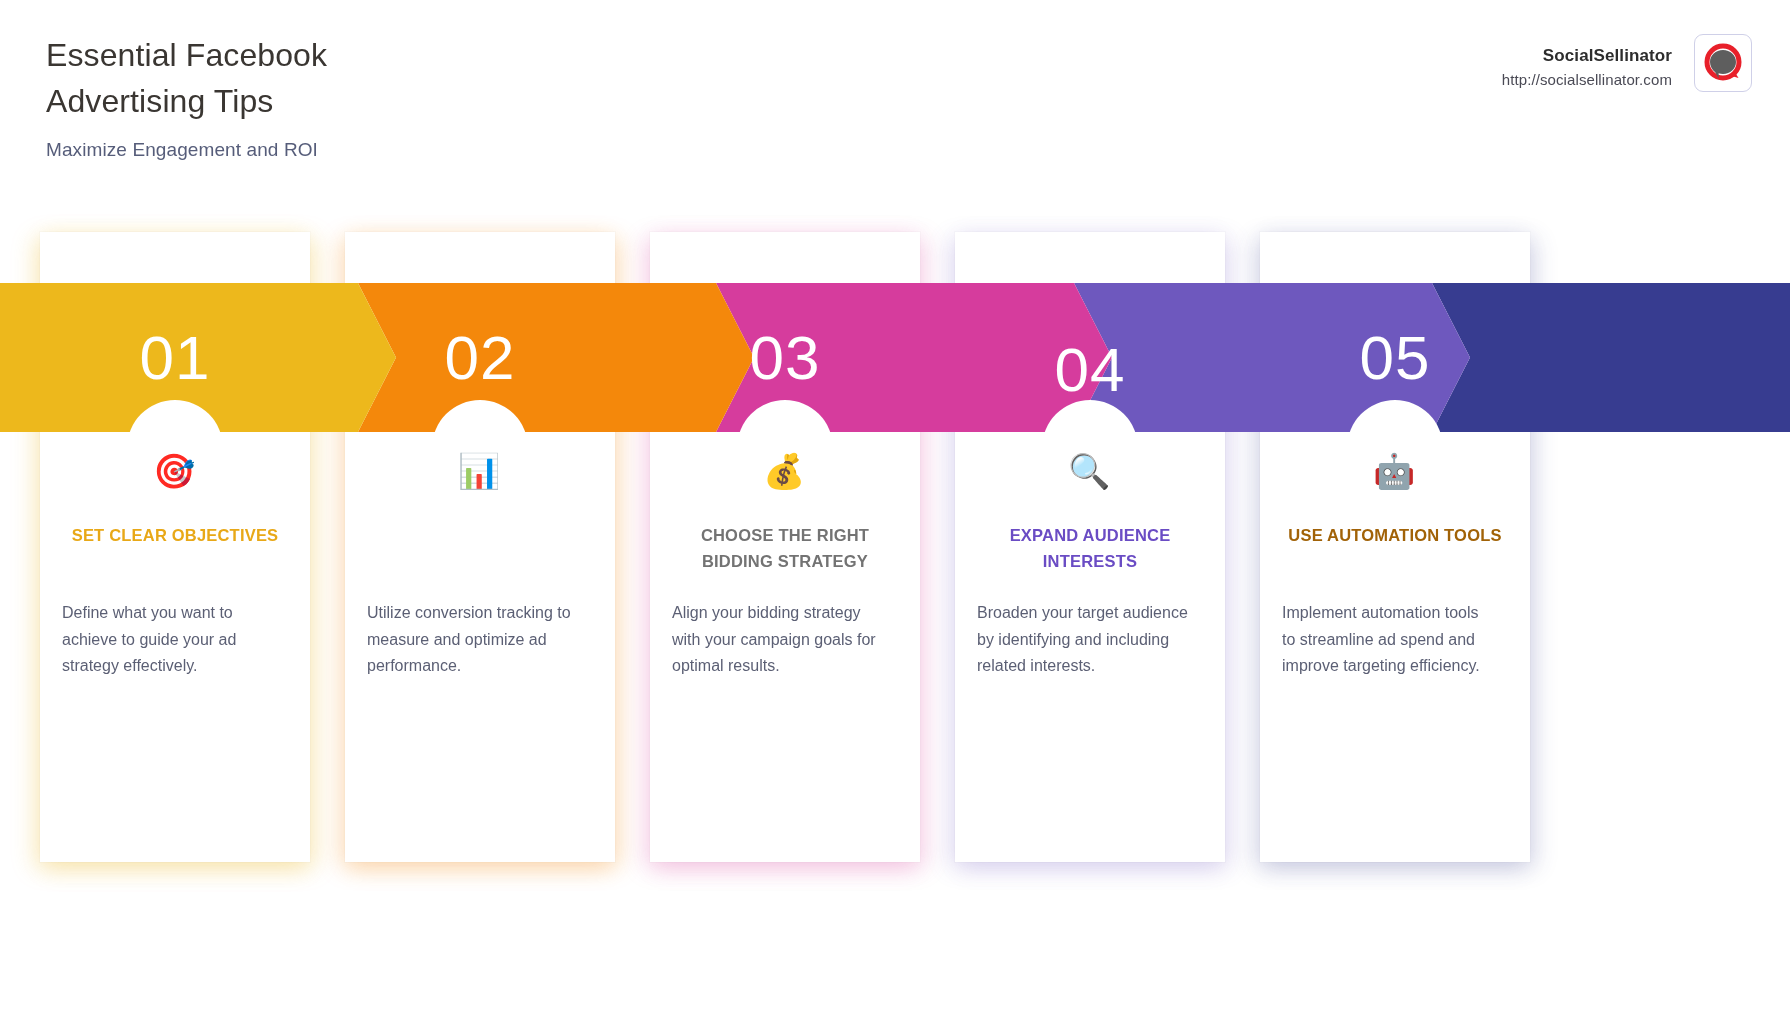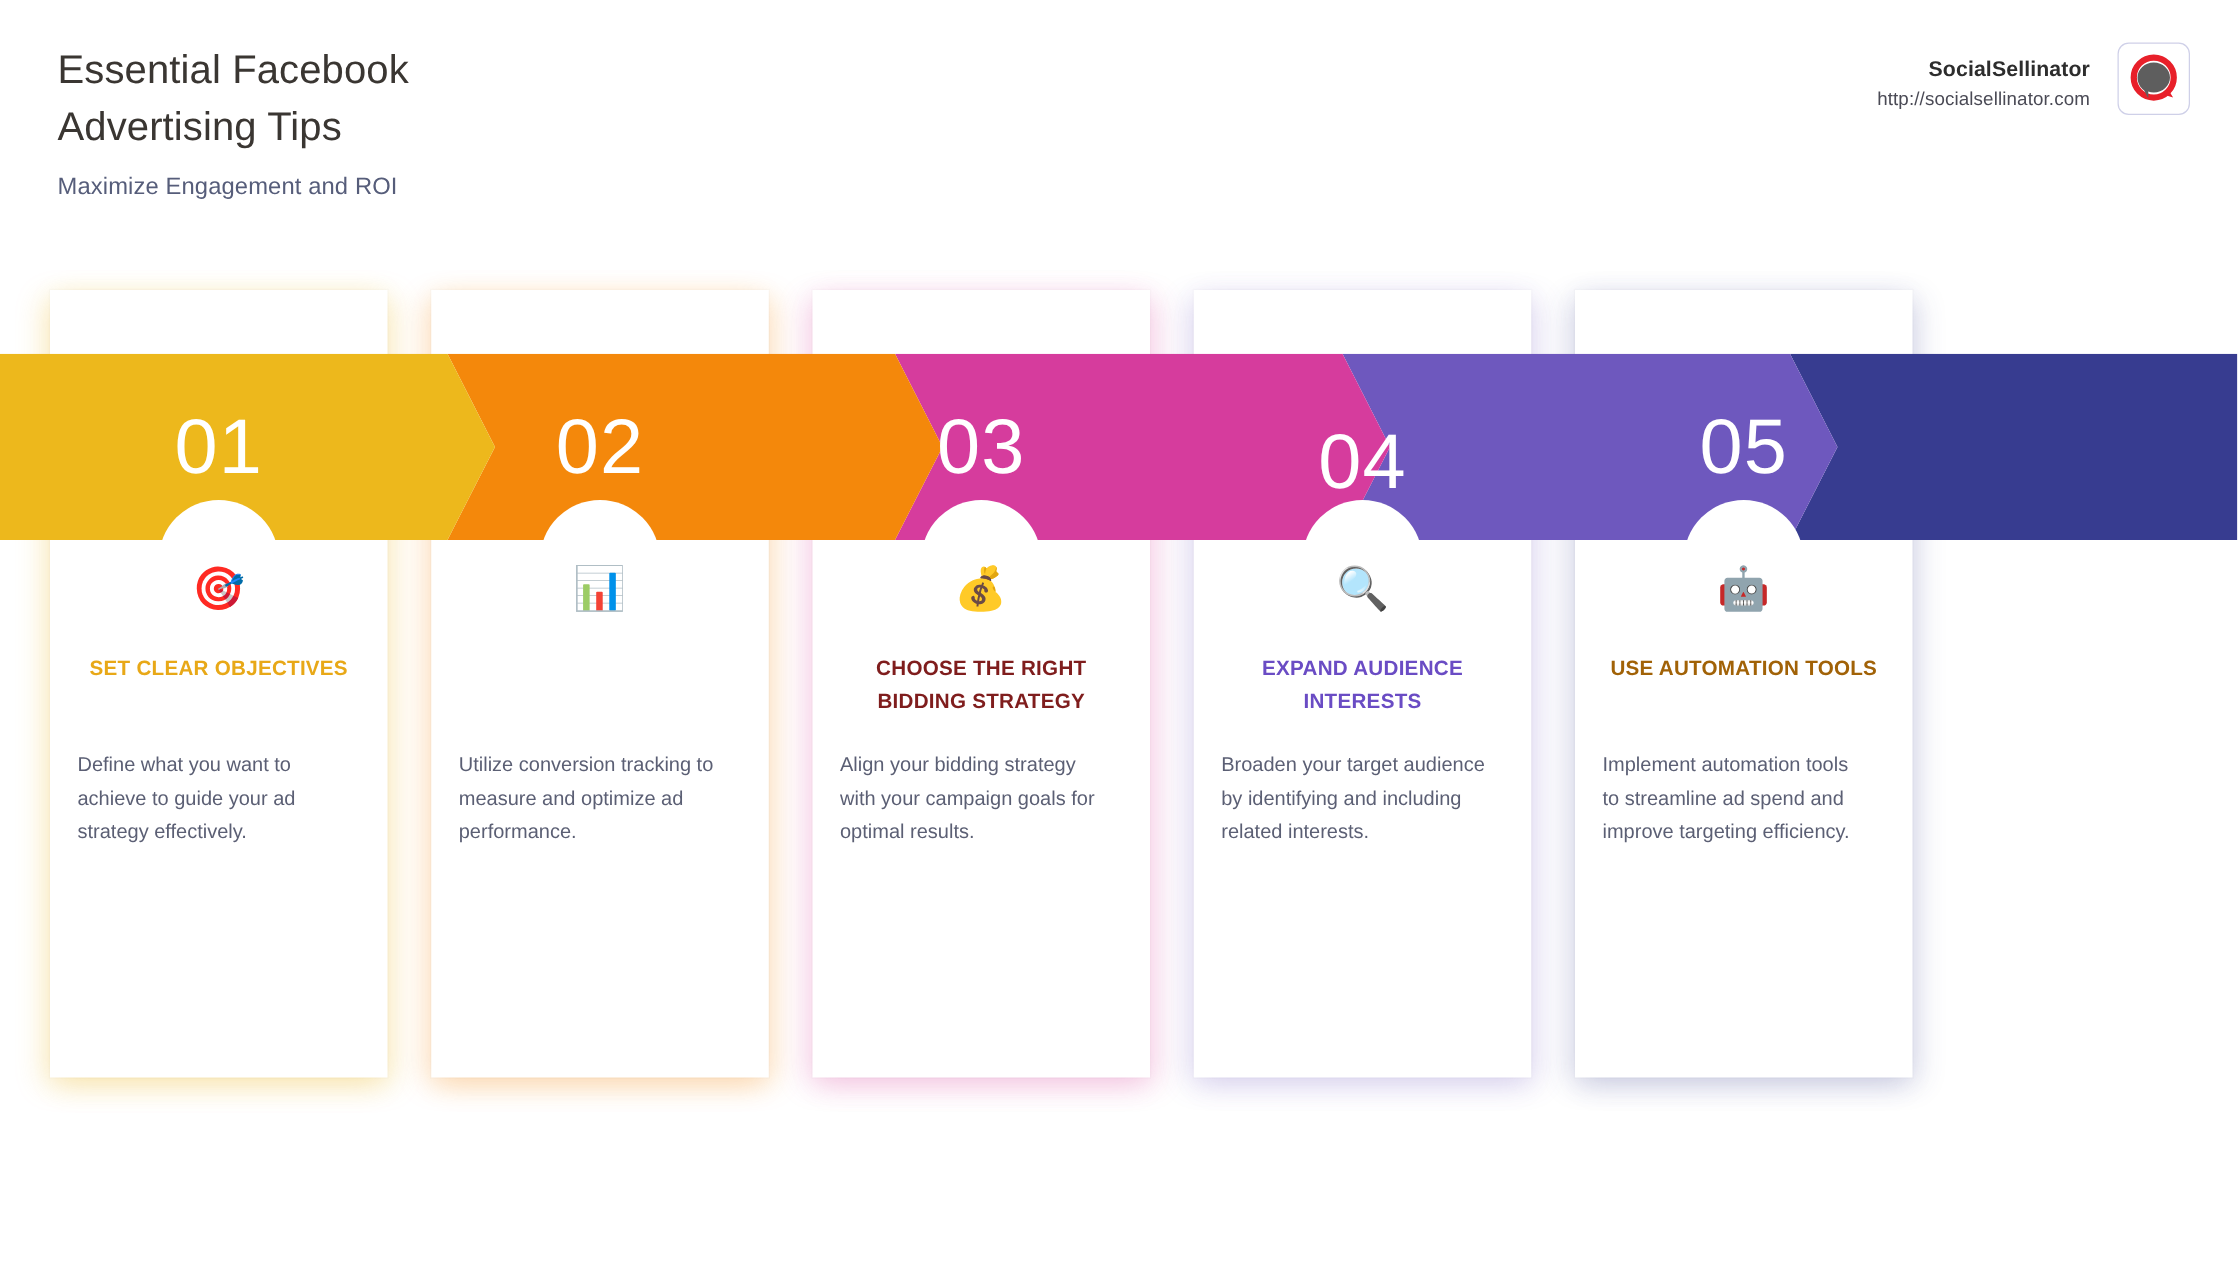--- a/index.html
+++ b/index.html
@@ -145,21 +145,21 @@
       <div class="banner-num" style="left: 345px; width: 270px; top: 51px;">02</div>
       <div class="card-inner" style="left: 345px; background: transparent;">
         <div class="notch"></div>
         <div class="card-icon">📊</div>
         <div class="card-body">Utilize conversion tracking to measure and optimize ad performance.</div>
       </div>
       <div class="banner-num" style="left: 650px; width: 270px; top: 51px;">03</div>
       <div class="card-inner" style="left: 650px; background: transparent;">
         <div class="notch"></div>
         <div class="card-icon">💰</div>
-        <div class="card-title" style="color: #7f1d1d;">CHOOSE THE RIGHT BIDDING STRATEGY</div>
+        <div class="card-title" style="color: #737373;">CHOOSE THE RIGHT BIDDING STRATEGY</div>
         <div class="card-body">Align your bidding strategy with your campaign goals for optimal results.</div>
       </div>
       <div class="banner-num" style="left: 955px; width: 270px; top: 51px; margin-top: 12px;">04</div>
       <div class="card-inner" style="left: 955px; background: transparent;">
         <div class="notch"></div>
         <div class="card-icon">🔍</div>
         <div class="card-title" style="color: rgb(106, 76, 196);">EXPAND AUDIENCE INTERESTS</div>
         <div class="card-body">Broaden your target audience by identifying and including related interests.</div>
       </div>
       <div class="banner-num" style="left: 1260px; width: 270px; top: 51px;">05</div>

